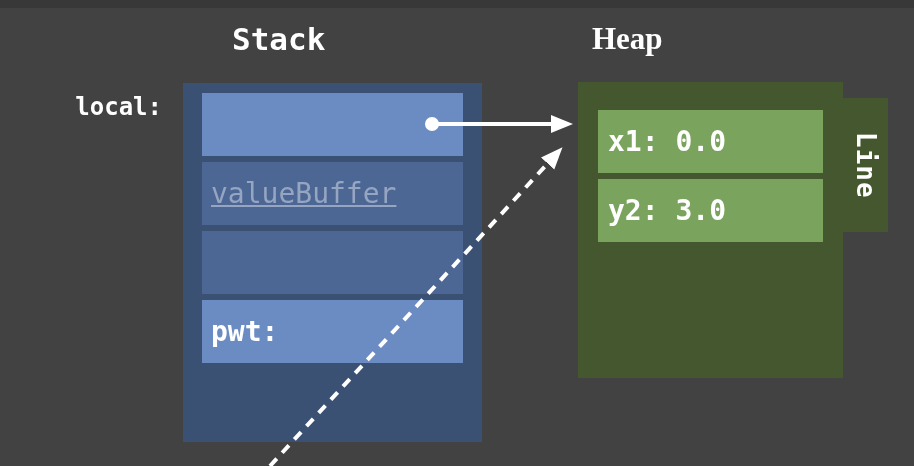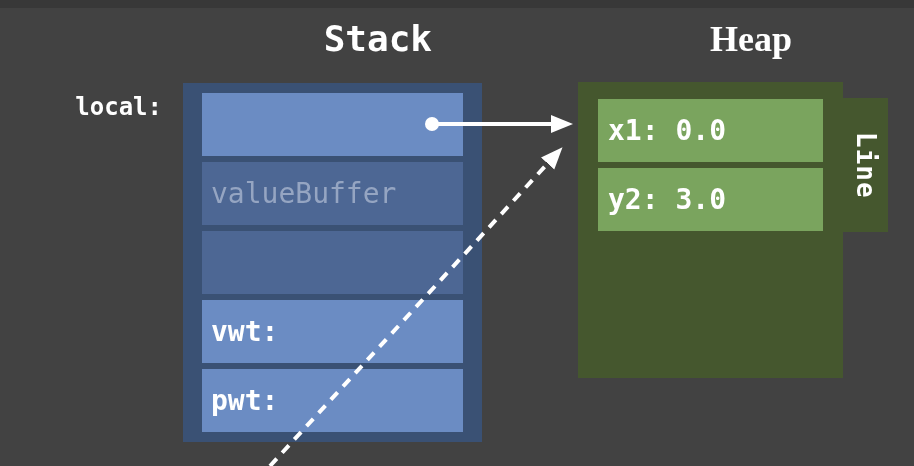--- a/index.html
+++ b/index.html
@@ -9,48 +9,48 @@
     --arrow:#FFFFFF; --text:#FFFFFF;
   }
   html,body{margin:0;padding:0;}
   body{
     width:914px;height:466px;position:relative;overflow:hidden;
     background:var(--background);
     font-family:"DejaVu Sans Mono","Liberation Mono",monospace;
   }
   .top-strip{position:absolute;left:0;top:0;width:914px;height:8px;background:var(--top-strip);}
   .title{
-    position:absolute;top:22px;width:200px;text-align:right;
-    color:var(--text);font-size:36px;font-weight:bold;line-height:34px;
+    position:absolute;top:22px;width:200px;text-align:left;
+    color:var(--text);font-size:31px;font-weight:bold;line-height:34px;
   }
   .title-stack{left:232px;}
   .title-heap{left:592px;font-family:Liberation Serif, serif;}
   .local-label{
     position:absolute;left:40px;top:90px;width:122px;text-align:right;
     color:var(--text);font-size:24px;font-weight:bold;line-height:34px;
   }
   .frame{
     position:absolute;box-sizing:border-box;
     display:flex;flex-direction:column;gap:6px;
   }
   .stack-frame{
     left:183px;top:83px;width:299px;height:359px;
     background:var(--stack-frame);padding:10px 19px;z-index:1;
   }
   .heap-frame{
     left:578px;top:82px;width:265px;height:296px;
-    background:var(--heap-frame);padding:17px 20px;z-index:1;
+    background:var(--heap-frame);padding:28px 20px;z-index:1;
   }
   .slot{
     height:63px;flex:0 0 63px;display:flex;align-items:center;
     font-size:28px;font-weight:bold;color:var(--text);
     padding-left:9px;box-sizing:border-box;
   }
   .slot.light{background:var(--slot-light);}
-  .slot.dark{background:var(--slot-dark);}
+  .slot.dark{background:var(--slot-dark);text-decoration:underline;}
   .slot.muted{color:var(--muted-text);font-weight:normal;}
   .heap-slot{
     height:63px;flex:0 0 63px;display:flex;align-items:center;
     background:var(--heap-slot);font-size:28px;font-weight:bold;
     color:var(--text);padding-left:10px;box-sizing:border-box;
   }
   .type-tab{
     position:absolute;left:843px;top:98px;width:45px;height:134px;
     background:var(--heap-frame);z-index:0;
     display:flex;align-items:center;justify-content:center;
@@ -71,21 +71,20 @@
 
 <div class="title title-stack">Stack</div>
 <div class="title title-heap">Heap</div>
 
 <div class="local-label">local:</div>
 
 <div class="frame stack-frame">
   <div class="slot light"></div>
   <div class="slot dark muted">valueBuffer</div>
   <div class="slot dark"></div>
-  <div class="slot light">vwt:</div>
   <div class="slot light">pwt:</div>
 </div>
 
 <div class="type-tab">
   <span>Line</span>
 </div>
 
 <div class="frame heap-frame">
   <div class="heap-slot">x1: 0.0</div>
   <div class="heap-slot">y2: 3.0</div>

